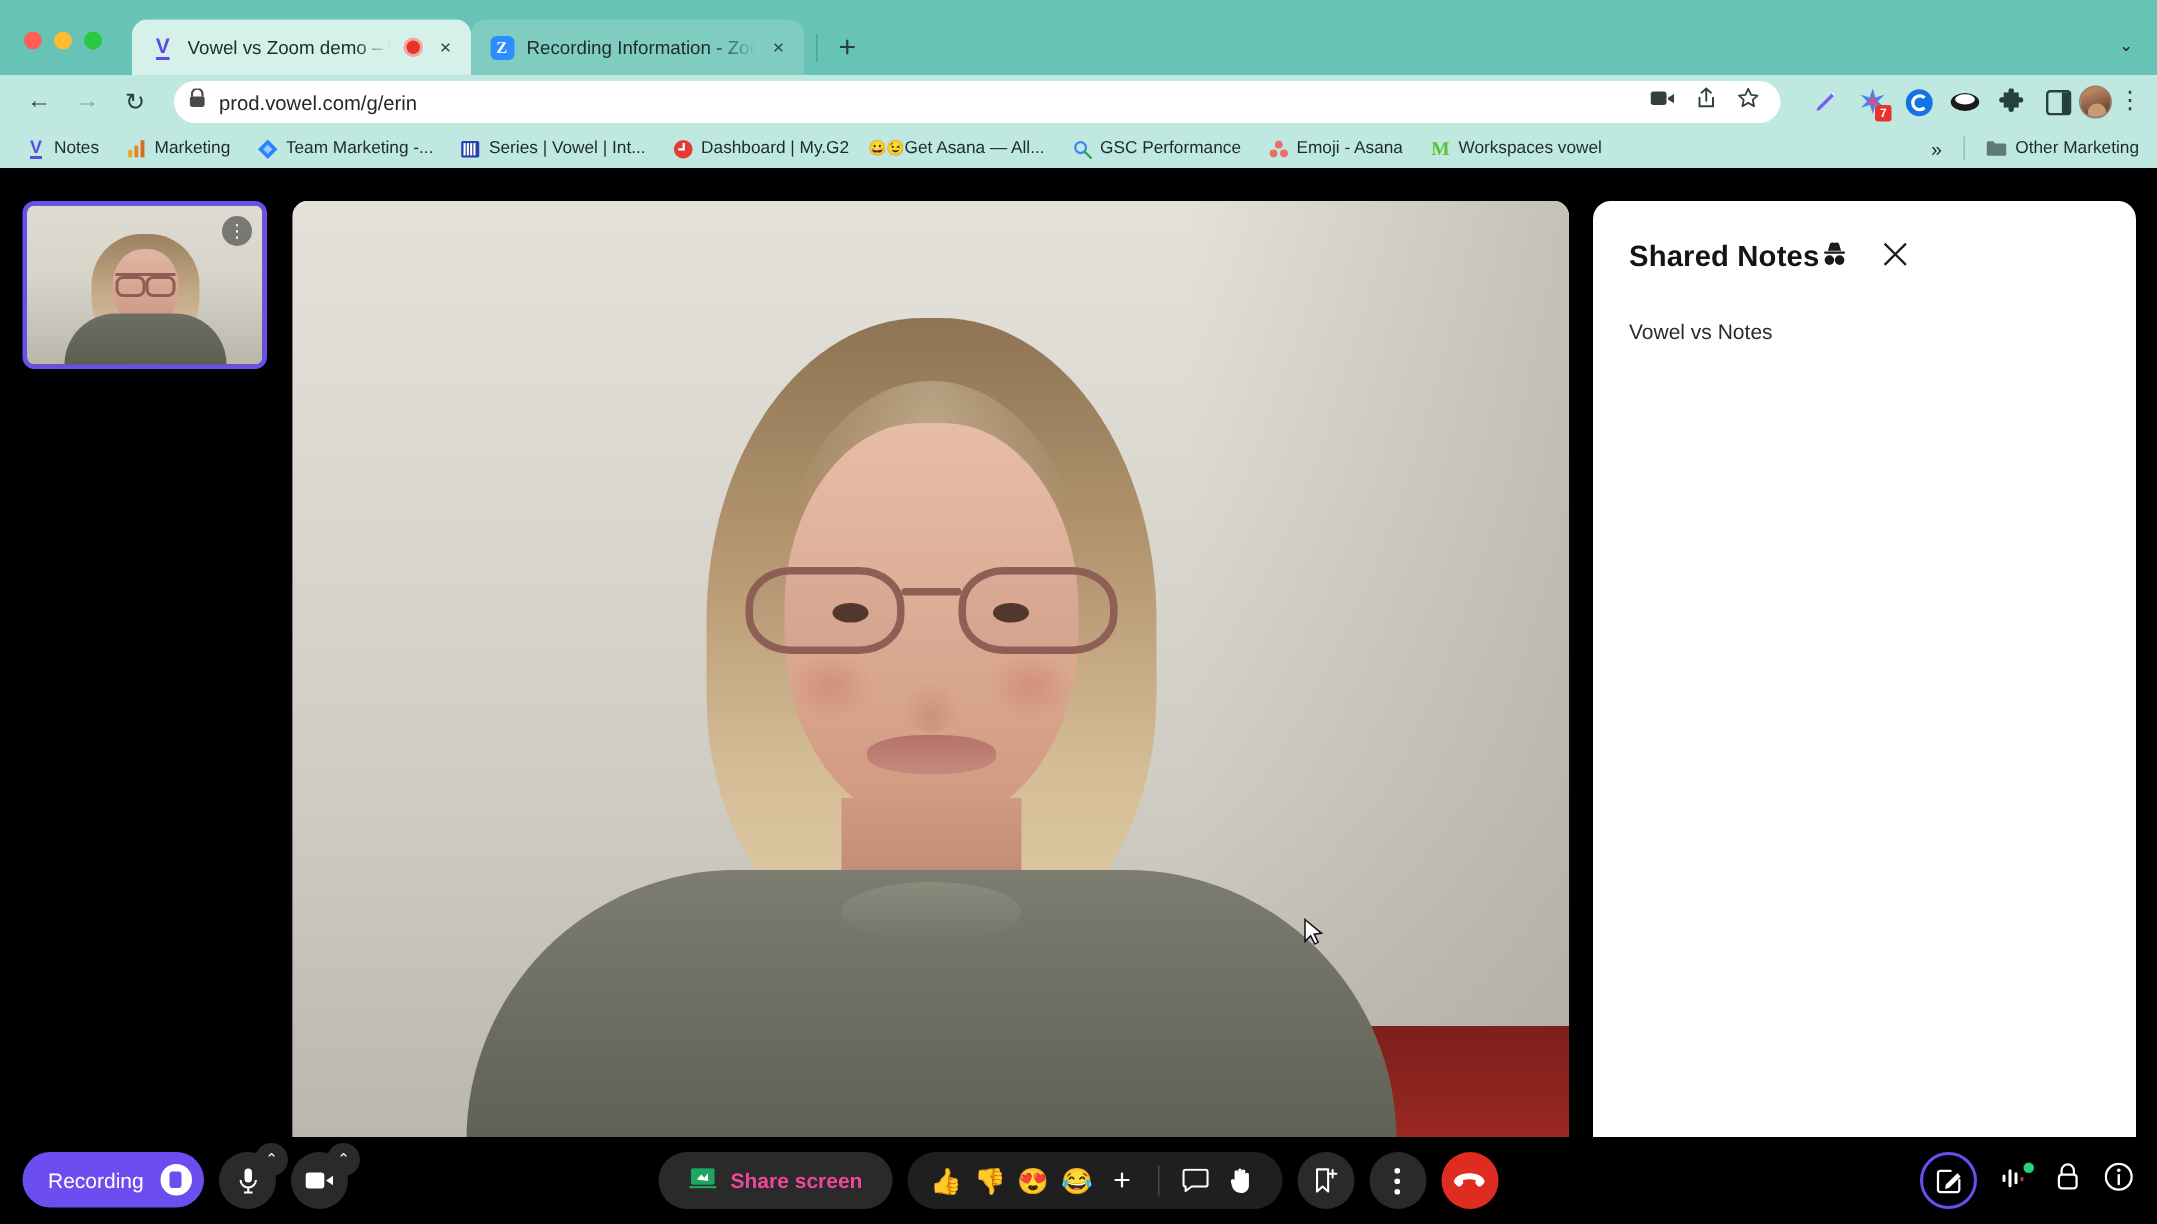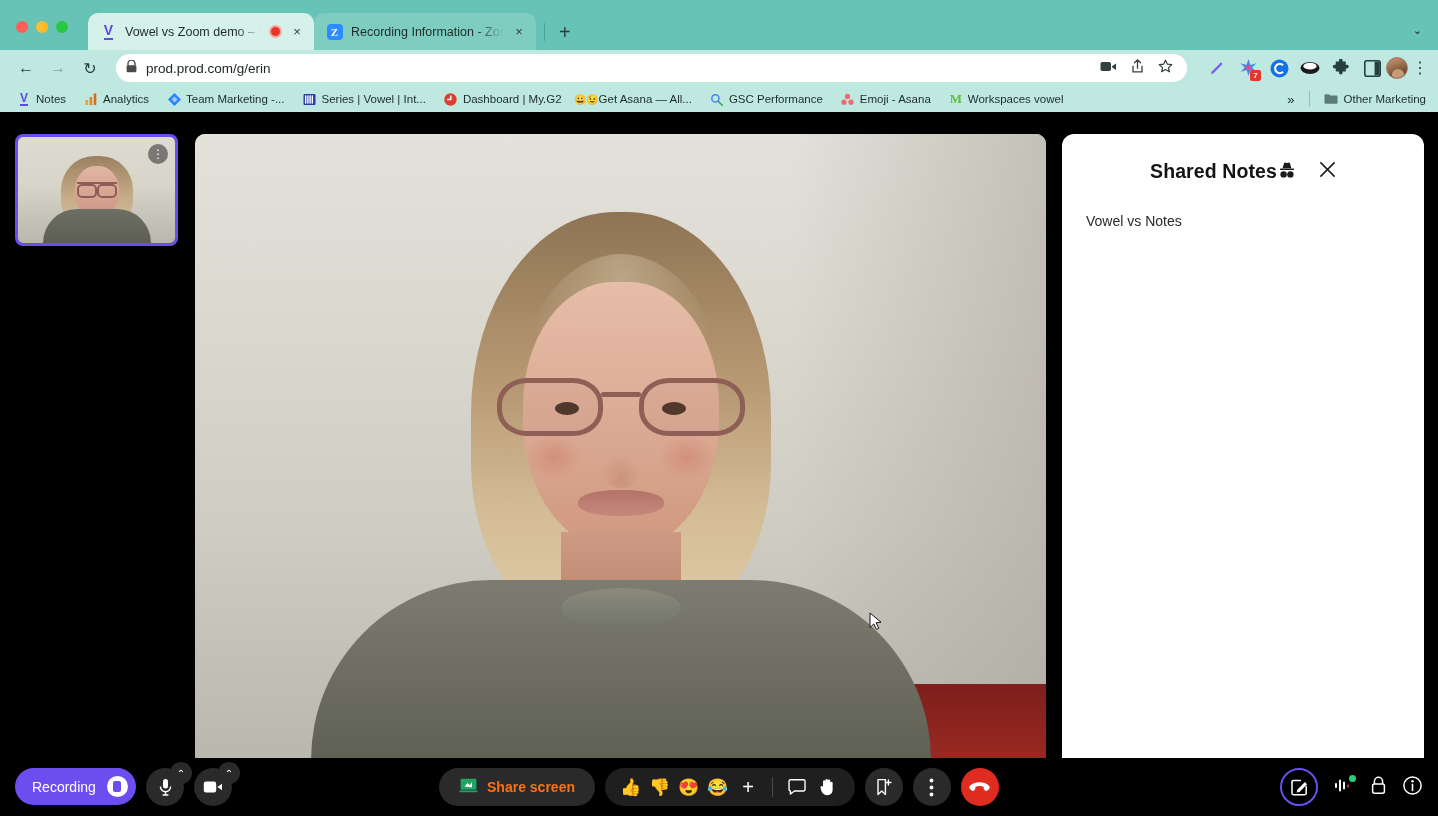--- a/index.html
+++ b/index.html
@@ -284,21 +284,21 @@
 
   
   .notes {
     position: absolute; left: 1062px; top: 22px;
     width: 362px; height: 636px;
     background: #fff;
     border-radius: 12px;
     padding: 26px 24px;
   }
   .notes-head {
-    display: flex; align-items: center; justify-content: center;
+    display: flex; align-items: center; justify-content: flex-start;
   }
   .notes-title { font-size: 19.5px; color: #141414; font-weight: bold; letter-spacing: .1px;}
   .notes-actions { display: flex; align-items: center; gap: 22px; }
   .notes-body { margin-top: 30px; font-size: 14px; color: #2a2a2a; }
 
   
   .bottombar {
     position: absolute; left: 0; bottom: 0; width: 1438px; height: 58px;
     background: #000;
   }
@@ -332,21 +332,21 @@
   }
   .mic-group { position: absolute; left: 146px; top: 10px; display: flex; gap: 10px; }
 
   .center-group {
     position: absolute; left: 50%; transform: translateX(-50%);
     top: 10px; display: flex; align-items: center; gap: 10px;
   }
   .share-btn {
     height: 38px; border-radius: 19px; background: #2a2a2a;
     display: flex; align-items: center; gap: 9px;
-    padding: 0 20px; color: #f97316; font-size: 14px; font-weight: bold; justify-content: flex-end;
+    padding: 0 20px; color: #ec4899; font-size: 14px; font-weight: bold; justify-content: flex-end;
   }
   .reactions {
     height: 38px; border-radius: 19px; background: #1f1f1f;
     display: flex; align-items: center; gap: 3px; padding: 0 13px;
   }
   .react { font-size: 17px; width: 26px; text-align: center; cursor: pointer; }
   .plus-ico { color: #fff; font-size: 20px; font-weight: 300; width: 28px; text-align:center;}
   .vdiv { width: 1px; height: 20px; background: #4a4a4a; margin: 0 7px; }
   .ico-btn { width: 28px; display:flex; align-items:center; justify-content:center; }
   .end-call {
@@ -408,21 +408,21 @@
     <div class="nav-btn dim">→</div>
     <div class="nav-btn">↻</div>
 
     <div class="omnibox">
       <span>
         <svg width="11" height="13" viewBox="0 0 11 13">
             <path d="M2 5.5V3.6A3.5 3.5 0 0 1 9 3.6v1.9" fill="none" stroke="#4a4a4a" stroke-width="1.4"></path>
             <rect x="0.6" y="5.3" width="9.8" height="7" rx="1.4" fill="#4a4a4a"></rect>
           </svg>
       </span>
-      <span class="omni-url" title="Search Google or type a URL">prod.prod.com/g/erin</span>
+      <span class="omni-url" title="Search Google or type a URL">prod.vowel.com/g/erin</span>
       <span class="omni-right">
         <span>
           <svg width="17" height="13" viewBox="0 0 17 13">
               <rect x="0.5" y="2" width="10.5" height="9" rx="1.8" fill="#33403f"></rect>
               <path d="M12 6.2l4-2.6v6.3l-4-2.6z" fill="#33403f"></path>
             </svg>
         </span>
         <span>
           <svg width="13" height="15" viewBox="0 0 13 15">
               <path d="M6.5 1v8.2M3.4 3.8L6.5 1l3.1 2.8" fill="none" stroke="#33403f" stroke-width="1.3" stroke-linecap="round"></path>
@@ -488,21 +488,21 @@
       <span class="bm-label">Notes</span>
     </div>
     <div class="bm">
       <span class="bm-ico">
         <svg width="12" height="12" viewBox="0 0 12 12">
             <rect x="0.5" y="7" width="2.6" height="5" fill="#f0a323"></rect>
             <rect x="4.6" y="4" width="2.6" height="8" fill="#e8852a"></rect>
             <rect x="8.7" y="0.5" width="2.6" height="11.5" fill="#d96b1e"></rect>
           </svg>
       </span>
-      <span class="bm-label">Analytics</span>
+      <span class="bm-label">Marketing</span>
     </div>
     <div class="bm">
       <span class="bm-ico">
         <svg width="13" height="13" viewBox="0 0 13 13">
             <path d="M6.5 0l6.5 6.5L6.5 13 0 6.5z" fill="#2684ff"></path>
             <path d="M6.5 3.4l3.1 3.1-3.1 3.1-3.1-3.1z" fill="#fff" opacity=".55"></path>
           </svg>
       </span>
       <span class="bm-label">Team Marketing -...</span>
     </div>

